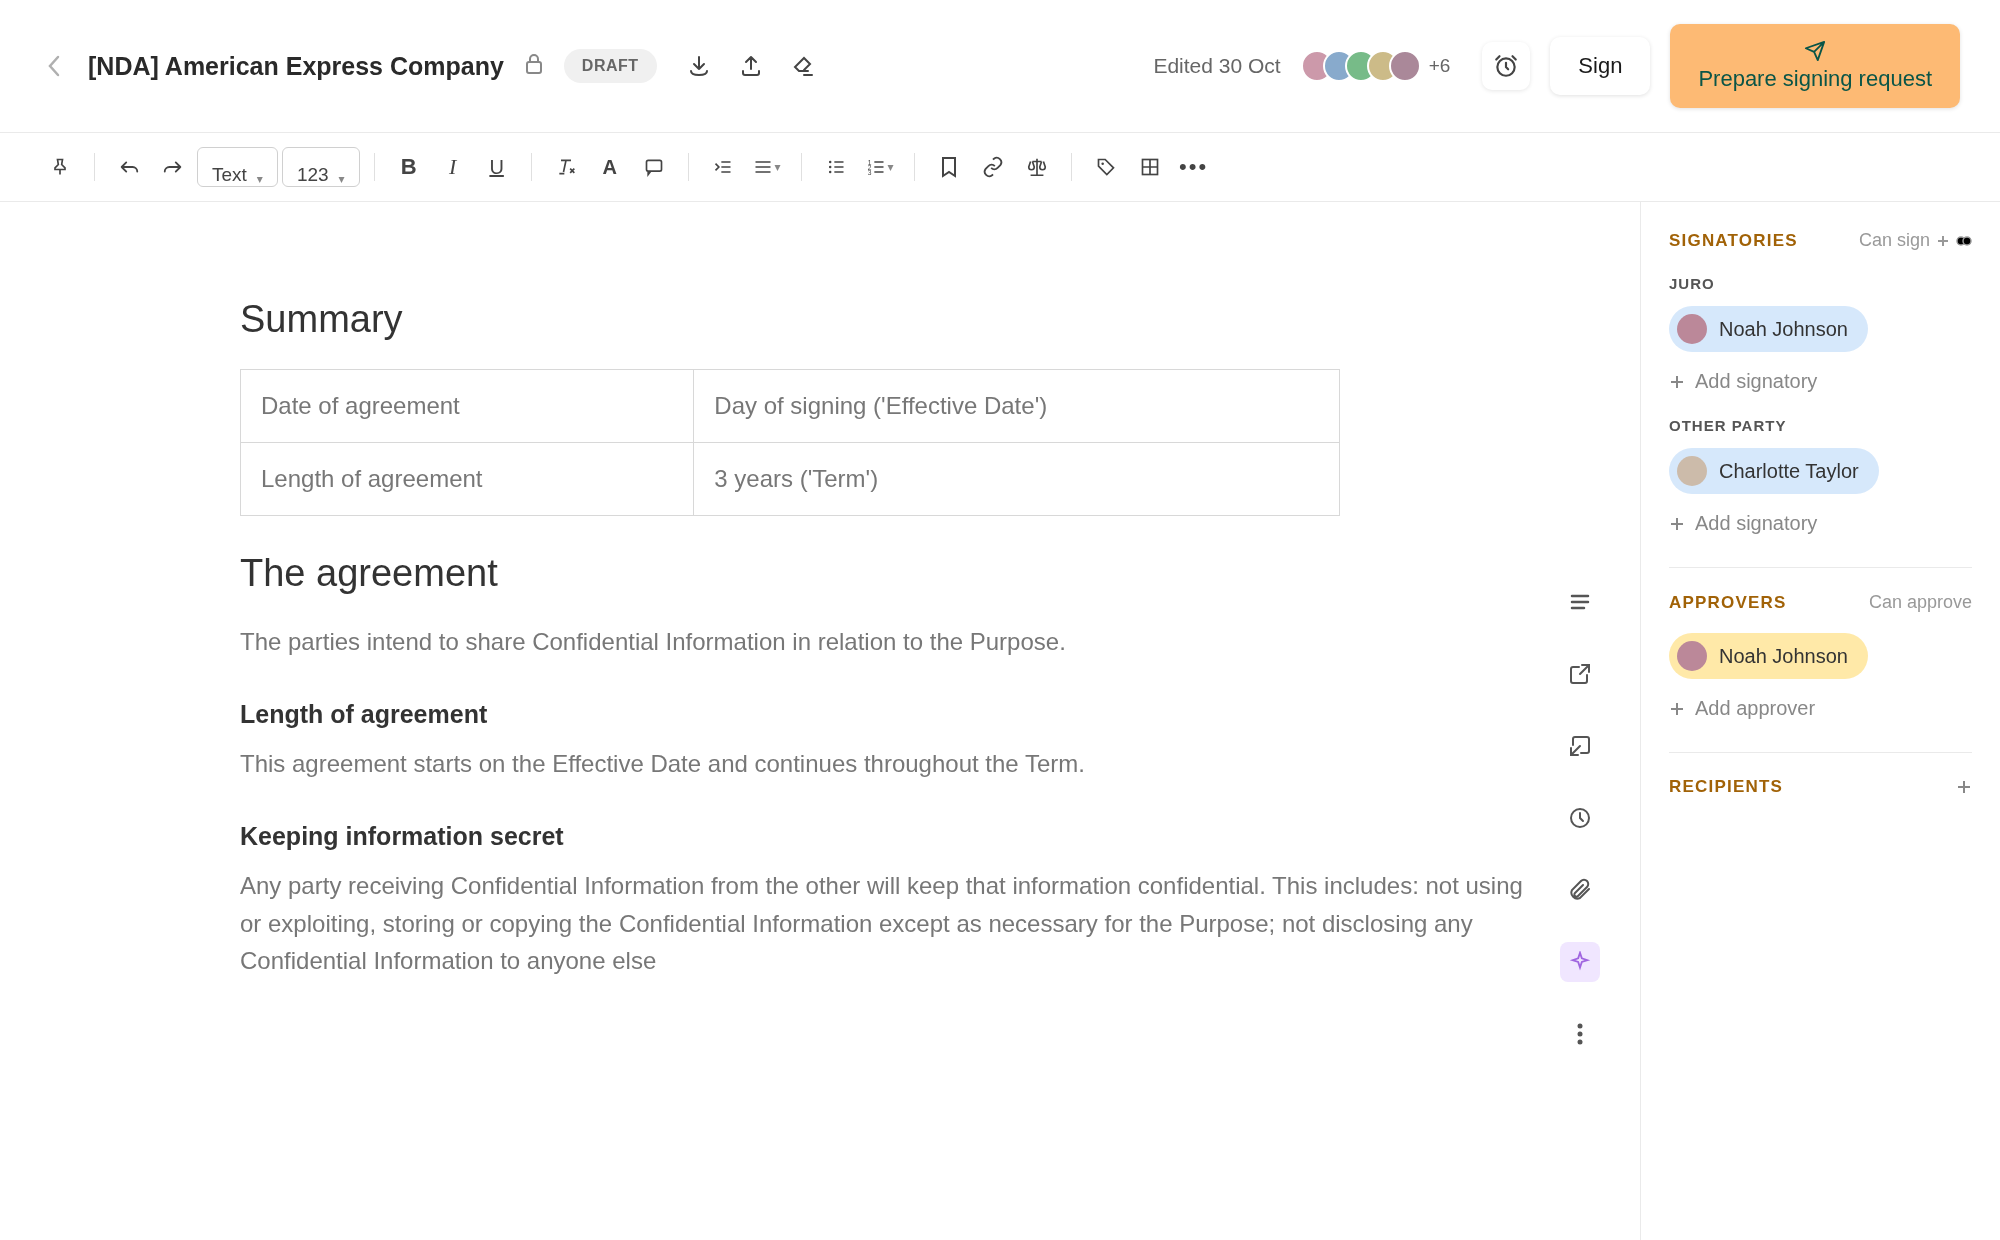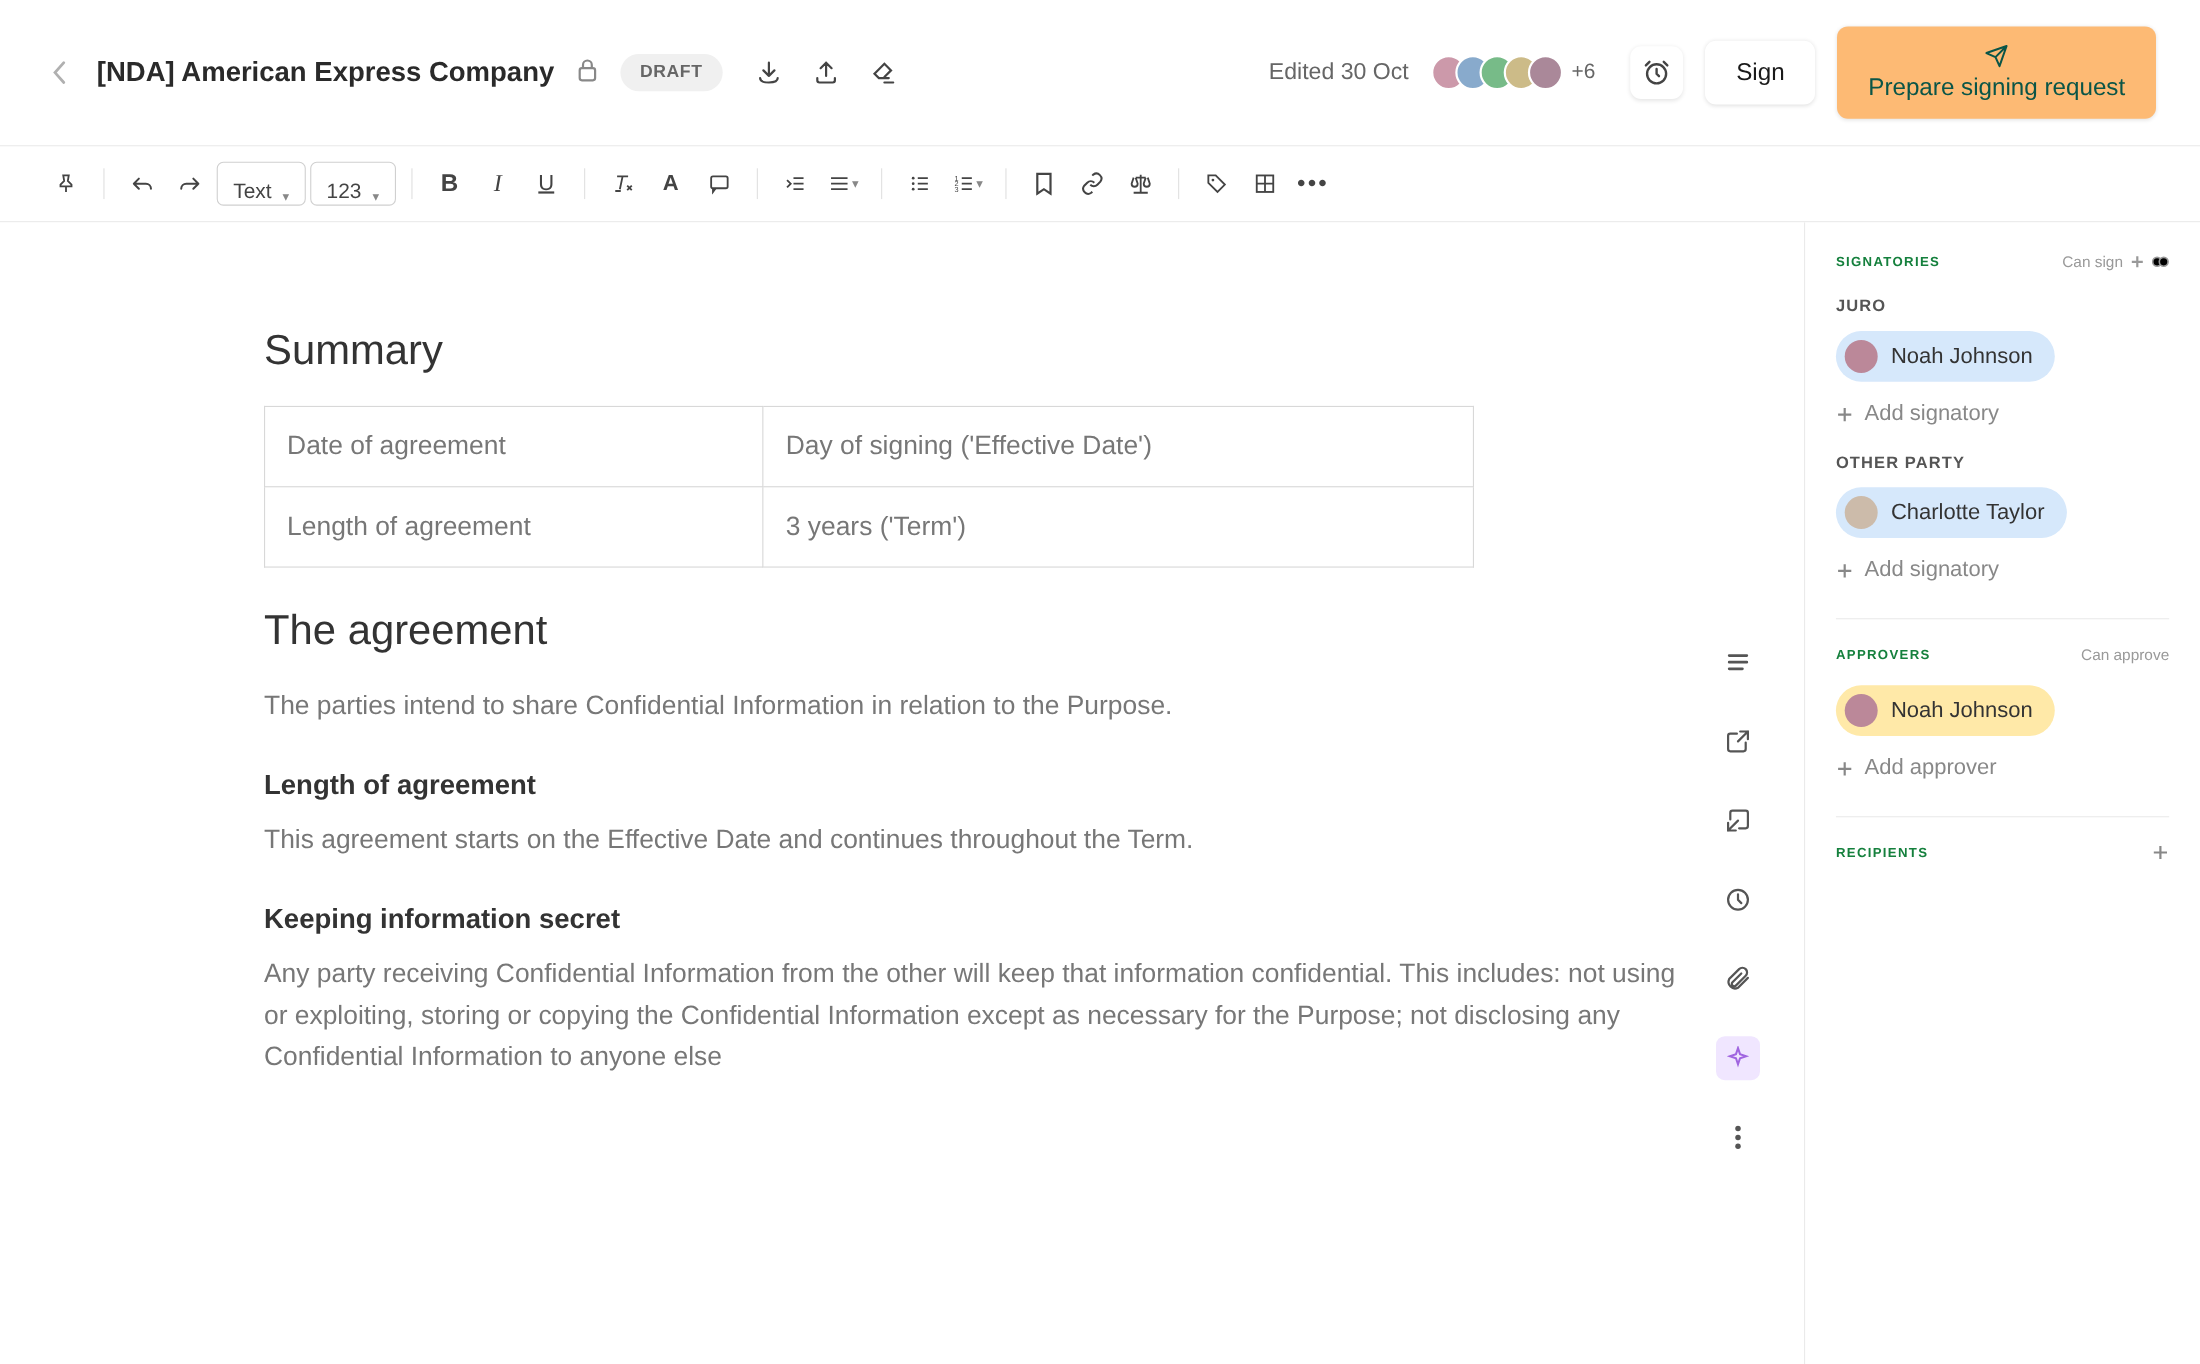--- a/index.html
+++ b/index.html
@@ -42,22 +42,22 @@
 .doc h1 { font-size: 50px; font-weight: 500; color: #333; margin-bottom: 48px; }
 .doc h2 { font-size: 38px; font-weight: 500; color: #333; margin-bottom: 28px; margin-top: 36px; }
 .doc h3 { font-size: 25px; font-weight: 600; color: #333; margin-bottom: 16px; margin-top: 40px; }
 .doc p { font-size: 24px; color: #777; line-height: 1.55; margin-bottom: 12px; }
 .summary-table { width: 1100px; border-collapse: collapse; margin-bottom: 20px; }
 .summary-table td { border: 1px solid #d8d8d8; padding: 22px 20px; font-size: 24px; color: #777; }
 
 
 .panel { width: 360px; border-left: 1px solid #eaeaea; padding: 28px 28px; overflow-y: auto; }
 .panel-header { display: flex; justify-content: space-between; align-items: center; margin-bottom: 20px; }
-.panel-title { font-size: 12px; font-weight: 700; letter-spacing: 1.2px; color: #15803d; text-transform: uppercase; }
-.panel-sub { font-size: 14px; color: #999; display: flex; align-items: center; gap: 6px; }
+.panel-title { font-size: 17px; font-weight: 700; letter-spacing: 1.2px; color: #a16207; text-transform: uppercase; }
+.panel-sub { font-size: 18px; color: #999; display: flex; align-items: center; gap: 6px; }
 .party-label { font-size: 15px; font-weight: 700; letter-spacing: 1px; color: #555; margin-top: 24px; margin-bottom: 14px; text-transform: uppercase; }
 .chip { display: inline-flex; align-items: center; gap: 12px; padding: 8px 20px 8px 8px; border-radius: 24px; font-size: 20px; }
 .chip.blue { background: #d6e8fb; color: #333; }
 .chip.yellow { background: #ffe9a8; color: #333; }
 .chip .av { width: 30px; height: 30px; border-radius: 50%; background: #b89; }
 .add-link { display: flex; align-items: center; gap: 10px; color: #888; font-size: 20px; margin-top: 18px; cursor: pointer; }
 .panel-divider { height: 1px; background: #eaeaea; margin: 32px 0 24px; }
 </style>
 </head>
 <body>

